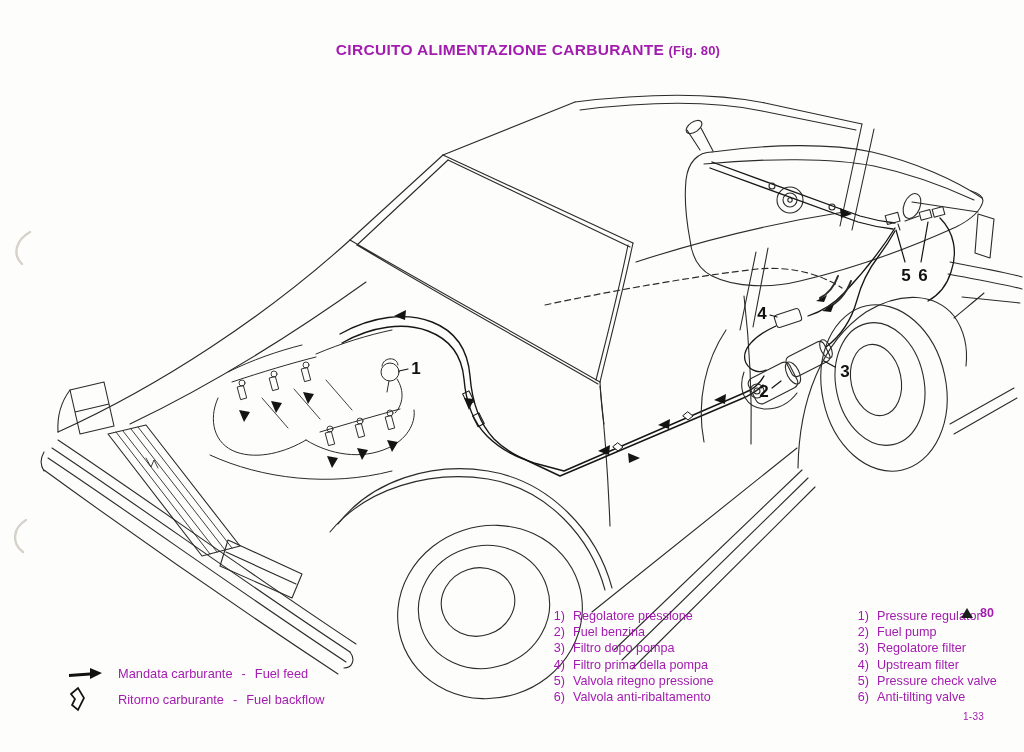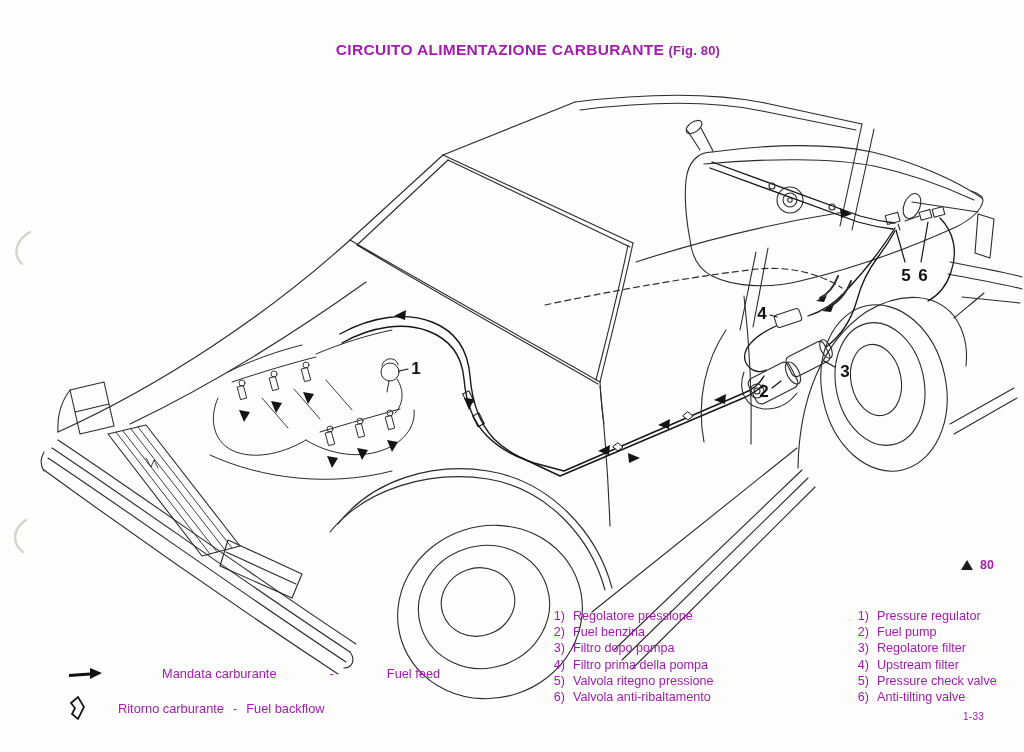--- a/index.html
+++ b/index.html
@@ -17,21 +17,21 @@
   svg.diagram{left:0;top:0;}
   
   .flow-row{display:flex;align-items:center;font-size:12.8px;white-space:pre;}
   .flow-it{}
   .flow-dash{padding:0 9px;}
   
   .comp-legend{font-size:12.6px;}
   .comp-row{display:flex;height:16.2px;align-items:center;}
   .comp-num{width:17px;text-align:right;margin-right:8px;flex:none;}
   
-  .fig-marker{display:flex;align-items:center;gap:7px;font-weight:bold;font-size:12.5px;}
+  .fig-marker{display:flex;align-items:center;gap:7px;font-weight:bold;font-size:12.5px;margin-top:48px;}
   .tri{width:0;height:0;border-left:6px solid transparent;border-right:6px solid transparent;border-bottom:10px solid #1c1c1c;}
   .page-num{font-size:10px;letter-spacing:.3px;}
 </style>
 </head>
 <body>
 
 <div class="page">
 
   <div class="abs title-block">
     <div><span class="title-main">CIRCUITO ALIMENTAZIONE CARBURANTE</span>&nbsp;<span class="title-fig">(Fig. 80)</span></div>
@@ -203,27 +203,27 @@
         <text x="764" y="397">2</text>
         <text x="845" y="377">3</text>
         <text x="762" y="319">4</text>
         <text x="906" y="281">5</text>
         <text x="923" y="281">6</text>
       </g>
     </g>
   </svg>
 
   <div class="abs" style="left:68px;top:662px;">
-    <div class="flow-row" style="height:22px;gap:44px;">
+    <div class="flow-row" style="height:22px;">
       <svg width="36" height="15" style="margin-right:14px;">
         <polygon points="1,8 22,6.5 22,2 34,7 22,13 22,9.5 1,11" fill="#111"></polygon>
       </svg>
       <span class="flow-it">Mandata carburante</span><span class="flow-dash">-</span><span>Fuel feed</span>
     </div>
-    <div class="flow-row" style="height:26px;margin-top:11px;">
+    <div class="flow-row" style="height:26px;margin-top:2px;">
       <svg width="36" height="26" style="margin-right:14px;">
         <path d="M3,8 L10,2 L16,12 L10,24 L4,19 L7,13 Z" fill="#fdfdfb" stroke="#111" stroke-width="1.7"></path>
       </svg>
       <span class="flow-it">Ritorno carburante</span><span class="flow-dash">-</span><span>Fuel backflow</span>
     </div>
   </div>
 
   <div class="abs comp-legend" style="left:548px;top:608px;width:250px;">
     <div class="comp-row">
         <span class="comp-num">1)</span>

